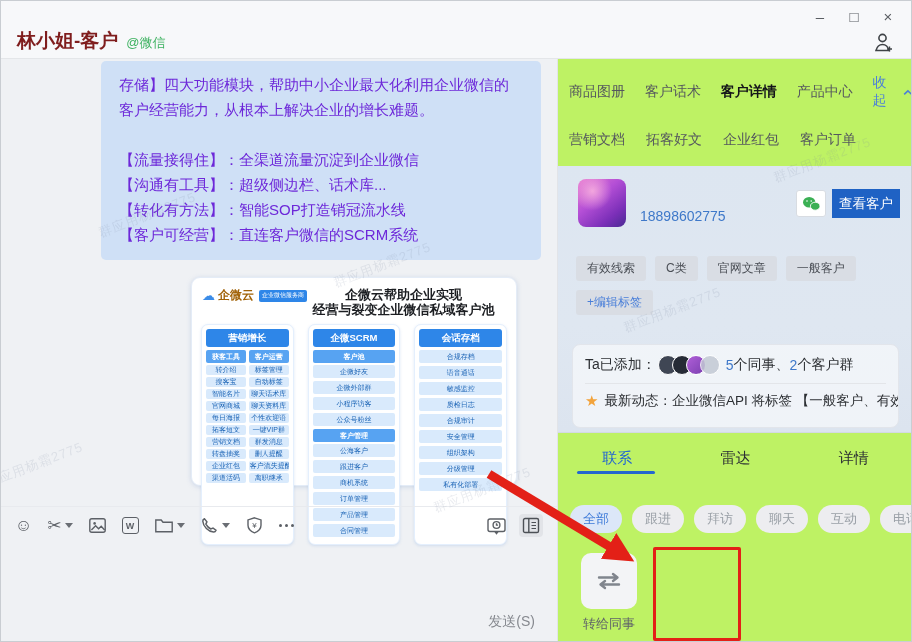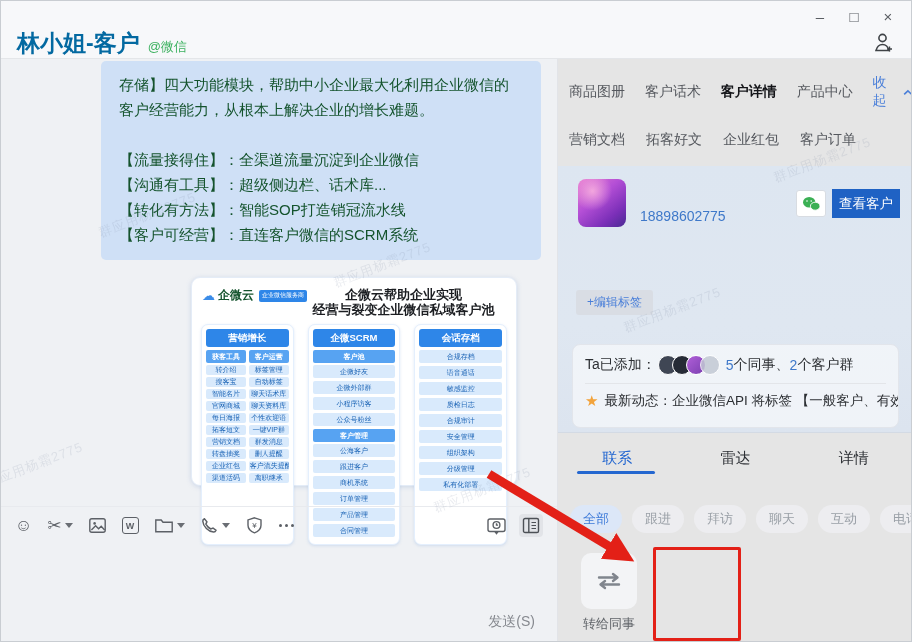--- a/index.html
+++ b/index.html
@@ -5,36 +5,36 @@
   * { margin:0; padding:0; box-sizing:border-box; }
   html,body { width:912px; height:642px; }
   body { font-family:"Liberation Sans","DejaVu Sans",sans-serif; background:#fff; }
   #app { position:relative; width:912px; height:642px; background:#fff; border:1px solid #c9cdd2; overflow:hidden; }
 
   
   .topbar { position:absolute; left:0; top:0; width:100%; height:58px; background:#f7f8fa; border-bottom:1px solid #e4e6e9; }
   .win-controls { position:absolute; top:2px; right:6px; display:flex; }
   .win-btn { width:34px; height:26px; display:flex; align-items:center; justify-content:center; color:#5a5e63; font-size:15px; cursor:default; }
   .title-row { position:absolute; left:16px; top:27px; display:flex; align-items:baseline; gap:8px; }
-  .title { font-size:23px; font-weight:700; color:#0369a1; }
+  .title { font-size:19px; font-weight:700; color:#7f1d1d; }
   .title-badge { font-size:13px; color:#3cb15f; }
   .person-add { position:absolute; right:16px; top:30px; }
 
   
   .chat-pane { position:absolute; left:0; top:58px; width:557px; height:584px; background:#eff1f4; border-right:1px solid #e2e4e8; }
-  .bubble { position:absolute; left:100px; top:2px; width:440px; background:#cfe0f6; border-radius:5px; padding:11px 18px 13px; font-size:15px; line-height:25px; color:#14532d; }
+  .bubble { position:absolute; left:100px; top:2px; width:440px; background:#cfe0f6; border-radius:5px; padding:11px 18px 13px; font-size:15px; line-height:25px; color:#6d28d9; }
   .msg-line { display:block; }
   .msg-line:nth-child(2) { margin-top:25px; }
 
   
   .info-card { position:absolute; left:190px; top:218px; width:326px; height:209px; background:#fff; border:1px solid #e4ecf7; border-radius:9px; box-shadow:0 1px 5px rgba(110,145,200,.28); }
   .card-head { display:flex; align-items:flex-start; padding:9px 10px 2px 10px; }
   .logo-block { display:flex; align-items:center; gap:3px; }
   .cloud-glyph { color:#3b8ce8; font-size:13px; }
-  .logo-text { font-size:12px; font-weight:700; color:#14532d; }
+  .logo-text { font-size:12px; font-weight:700; color:#a16207; }
   .logo-badge { background:#2e86e8; color:#fff; font-size:6px; padding:1.5px 3px; border-radius:2px; margin-left:2px; white-space:nowrap; }
   .card-title { flex:1; text-align:center; font-size:13px; font-weight:700; color:#1c1e22; line-height:15px; padding-right:6px; }
   .cols { display:flex; gap:14px; padding:5px 9px 8px; }
   .col { flex:1; border:1px solid #e4effd; background:#fff; border-radius:7px; padding:4px; box-shadow:0 1px 3px rgba(120,160,220,.25); }
   .col-header { background:#2e86e8; color:#fff; font-size:9.5px; font-weight:700; text-align:center; padding:2.5px 0; border-radius:3px; margin-bottom:3px; white-space:nowrap; }
   .subcols { display:flex; gap:3px; }
   .subcol { flex:1; min-width:0; }
   .sub-header { background:#57a3f2; color:#fff; font-size:7px; font-weight:700; text-align:center; padding:1.5px 0; border-radius:2px; margin-bottom:2px; white-space:nowrap; overflow:hidden; }
   .mini-list span { display:block; background:#d9eafc; color:#1a63b5; font-size:7px; line-height:8px; padding:1px 1px; text-align:center; border-radius:2px; margin-bottom:2px; white-space:nowrap; overflow:hidden; }
   .wide-list span { display:block; background:#d9eafc; color:#1a63b5; font-size:7px; line-height:9px; padding:2px 1px; text-align:center; border-radius:2px; margin-bottom:3px; white-space:nowrap; overflow:hidden; }
@@ -46,21 +46,21 @@
   .glyph-icon { font-size:17px; line-height:1; }
   .caret { width:0; height:0; border-left:4px solid transparent; border-right:4px solid transparent; border-top:5px solid #6a6e74; }
   .word-box { width:17px; height:17px; border:1.5px solid #5c6066; border-radius:3px; font-size:9px; font-weight:700; display:flex; align-items:center; justify-content:center; color:#5c6066; }
   .dots { display:flex; gap:3px; align-items:center; }
   .dots i { width:3px; height:3px; border-radius:50%; background:#5c6066; }
   .tool-right { margin-left:auto; display:flex; align-items:center; gap:12px; }
   .panel-btn { background:#e2e4e8; border-radius:4px; padding:3px; }
   .send-label { position:absolute; right:22px; top:554px; font-size:14px; color:#86898f; }
 
   
-  .side-pane { position:absolute; left:557px; top:58px; width:355px; height:584px; background:#e5e5e5; }
+  .side-pane { position:absolute; left:557px; top:58px; width:355px; height:584px; background:#bef264; }
   .nav { position:absolute; left:0; top:0; width:100%; height:107px; padding:15px 0 0 11px; }
   .nav-row { display:flex; align-items:center; margin-bottom:21px; }
   .nav-list { display:contents; }
   .nav-list span { width:77px; font-size:14px; color:#55585e; cursor:default; }
   .nav-row.r1 .nav-list span:nth-child(3) { color:#141519; font-weight:700; }
   .collapse { display:flex; align-items:center; gap:3px; color:#4a7fd9; font-size:14px; }
 
   
   .band { position:absolute; left:0; top:107px; width:100%; height:267px; background:linear-gradient(180deg,#dde6f1 0%,#dfe7f1 60%,#dce4ef 100%); border-bottom:1px solid #d3dae4; }
   .avatar { position:absolute; left:20px; top:13px; width:48px; height:48px; border-radius:8px;
@@ -318,20 +318,26 @@
       <div class="wx-chip">
         <svg width="19" height="16" viewBox="0 0 19 16">
           <ellipse cx="7.2" cy="6.2" rx="6.2" ry="5.2" fill="#3bb054"></ellipse>
           <ellipse cx="13.2" cy="10.2" rx="4.8" ry="4" fill="#3bb054" stroke="#fff" stroke-width="0.9"></ellipse>
           <circle cx="5" cy="5" r="0.8" fill="#fff"></circle>
             <circle cx="9.2" cy="5" r="0.8" fill="#fff"></circle>
         </svg>
       </div>
       <div class="view-btn">查看客户</div>
 
+      <div class="tag-row" data-list="sidebar.tags">
+          <span>有效线索</span>
+          <span>C类</span>
+          <span>官网文章</span>
+          <span>一般客户</span>
+        </div>
       <span class="edit-tag">+编辑标签</span>
 
       <div class="rel-card">
         <div class="rel-row1">
           <span>Ta已添加：</span>
           <span class="mini-avatars">
             <i class="ma1"></i>
             <i class="ma2"></i>
             <i class="ma3"></i>
             <i class="ma4"></i>

